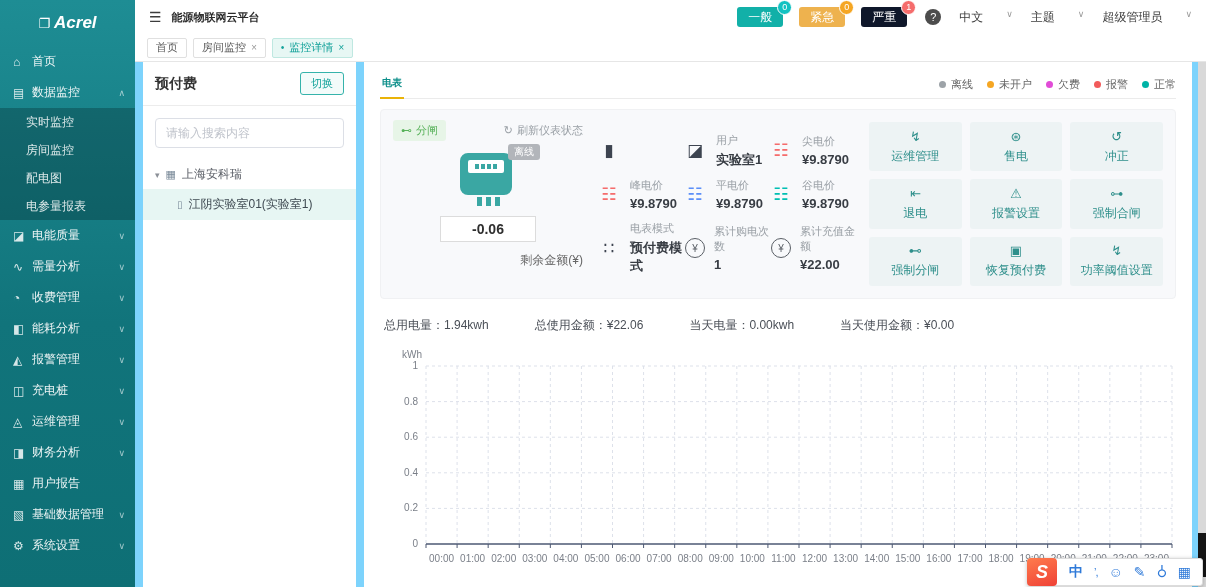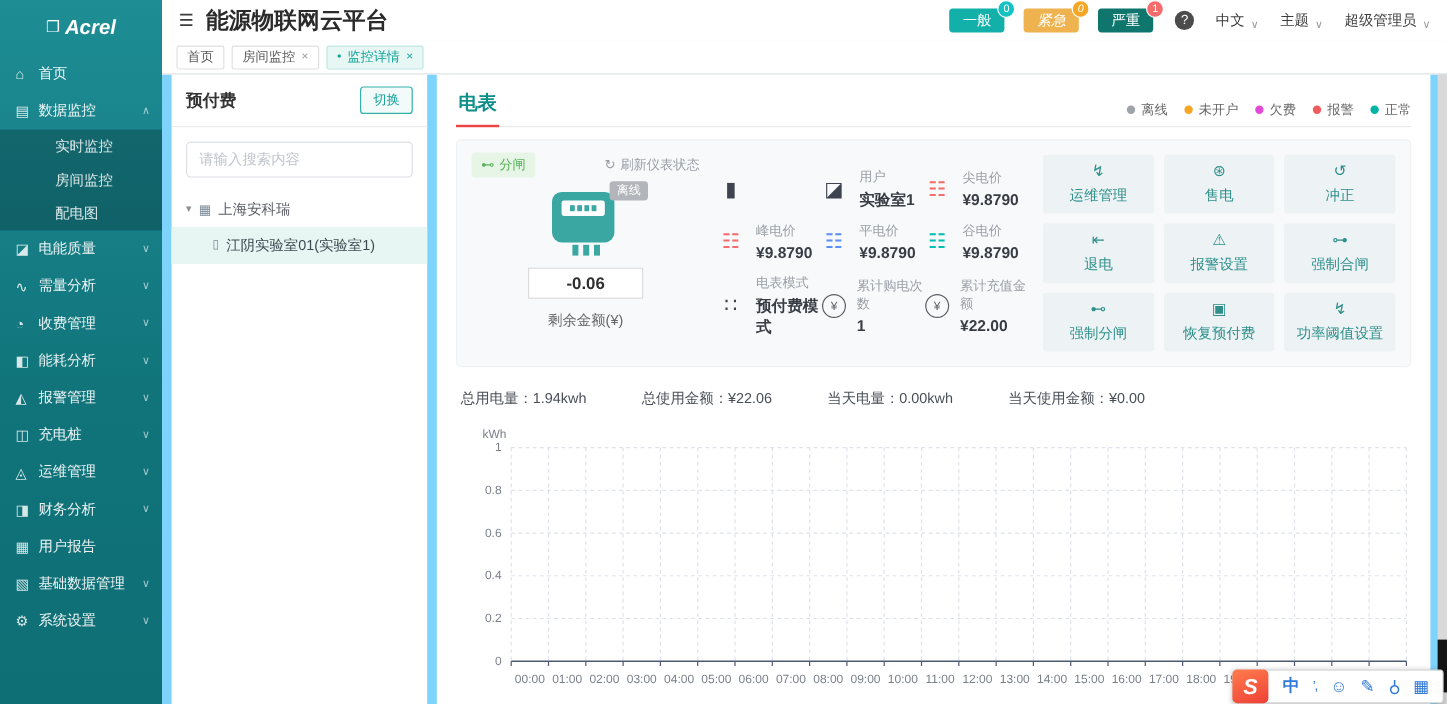--- a/index.html
+++ b/index.html
@@ -7,32 +7,32 @@
 
   
   .sidebar { position:absolute; left:0; top:0; width:135px; height:587px; background:linear-gradient(180deg,#1e8d94 0%,#11747b 55%,#0e6f75 100%); color:rgba(255,255,255,.92); z-index:5; }
   .logo { height:46px; display:flex; align-items:center; justify-content:center; gap:4px; font-weight:bold; font-style:italic; font-size:17px; color:#fff; }
   .logo-glyph { font-style:normal; font-size:13px; }
   .side-item { height:31px; display:flex; align-items:center; padding:0 10px 0 13px; cursor:pointer; font-size:12px; }
   .side-item .side-icon { width:19px; font-size:12px; opacity:.9; font-style:normal; }
   .side-item .side-label { flex:1; white-space:nowrap; overflow:hidden; }
   .side-item .side-chevron { font-size:9px; opacity:.65; }
   .side-sub { background:rgba(0,25,30,.28); }
-  .side-sub .side-item { height:28px; padding-left:46px; color:rgba(255,255,255,.85); }
+  .side-sub .side-item { height:28px; padding-left:26px; color:rgba(255,255,255,.85); }
 
   
   .header { position:absolute; left:135px; top:0; right:0; height:34px; background:#fff; display:flex; align-items:center; padding:0 14px; gap:10px; z-index:4; }
   .menu-toggle { font-size:14px; color:#3c3c3c; cursor:pointer; }
-  .page-title { font-size:19px; font-weight:bold; color:#2b2b2b; }
+  .page-title { font-size:11px; font-weight:bold; color:#2b2b2b; }
   .header-right { margin-left:auto; display:flex; align-items:center; gap:18px; }
   .alarm-group { display:flex; gap:16px;align-items:flex-end; }
   .alarm-btn { position:relative; min-width:46px; height:20px; border:none; border-radius:3px; color:#fff; font-size:12px; padding:0 9px; cursor:pointer; font-family:inherit; }
   .alarm-badge { position:absolute; top:-7px; right:-9px; min-width:15px; height:15px; border-radius:8px; border:1px solid #fff; color:#fff; font-size:9px; line-height:13px; text-align:center; padding:0 2px; }
   .help-circle { width:16px; height:16px; border-radius:50%; background:#4c4c4c; color:#fff; font-size:11px; display:flex; align-items:center; justify-content:center; cursor:pointer; }
-  .hdr-dd { display:flex; align-items:flex-end; gap:5px; color:#3c3c3c; cursor:pointer; }
+  .hdr-dd { display:flex; align-items:flex-start; gap:23px; color:#3c3c3c; cursor:pointer; }
   .hdr-dd .side-chevron { color:#999; font-size:9px; }
 
   
   .crumbbar { position:absolute; left:135px; top:34px; right:0; height:28px; background:#fff; border-bottom:1px solid #e6e6e6; display:flex; align-items:center; gap:6px; padding:0 12px; z-index:4; }
   .crumb-tab { display:flex; align-items:center; gap:5px; height:20px; padding:0 8px; border:1px solid #e0e0e0; border-radius:2px; background:#fff; color:#5a5a5a; font-size:11px; cursor:pointer; }
   .crumb-tab .tab-close { font-size:10px; color:#9a9a9a; }
   .crumb-tab.active { background:#e7f7f4; border-color:#bfe8e1; color:#13a29a; }
   .crumb-tab.active .tab-close, .crumb-tab.active .tab-dot { color:#13a29a; }
   .tab-dot { font-size:10px; }
 
@@ -46,39 +46,39 @@
   .tree-search { display:block; width:calc(100% - 24px); margin:12px; height:30px; border:1px solid #dcdfe6; border-radius:4px; padding:0 10px; font-size:12px; color:#333; font-family:inherit; }
   .tree-search::placeholder { color:#c0c4cc; }
   .tree-root { display:flex; align-items:center; gap:6px; padding:6px 12px; color:#5a5e66; cursor:pointer; }
   .tree-caret { font-size:9px; color:#8b9097; }
   .tree-org-icon { font-size:11px; color:#7a8a99; }
   .tree-node { display:flex; align-items:center; gap:6px; padding:7px 10px 7px 34px; background:#e7f6f3; color:#3f4a52; cursor:pointer; }
   .tree-node-icon { font-size:10px; color:#7a8a99; }
 
   .main-panel { position:absolute; left:229px; top:0; right:14px; bottom:0; background:#fff; padding:12px 16px; }
   .tabrow { display:flex; align-items:flex-end; border-bottom:1px solid #ebebeb; padding-bottom:0; }
-  .meter-tab { color:#0d8f8a; font-size:16px; font-weight:bold; padding:2px 2px 7px; border-bottom:2px solid #ef4444; margin-bottom:-1px; cursor:pointer; }
+  .meter-tab { color:#0d8f8a; font-size:10px; font-weight:bold; padding:2px 2px 7px; border-bottom:2px solid #eab308; margin-bottom:-1px; cursor:pointer; }
   .legend { margin-left:auto; display:flex; gap:14px; align-items:center; font-size:11px; color:#666; padding-bottom:6px; }
   .legend-item { display:flex; align-items:center; gap:5px; }
   .legend-dot { width:7px; height:7px; border-radius:50%; display:inline-block; }
 
   .meter-card { margin-top:10px; background:#f8f9fb; border:1px solid #f0f1f3; border-radius:4px; height:190px; display:flex; padding:10px 12px; }
   .card-left { width:190px; display:flex; flex-direction:column; border-right:0; }
   .cl-toprow { display:flex; align-items:center; justify-content:space-between; }
   .open-tag { display:flex; align-items:center; gap:4px; background:#e7f5e7; color:#58b25a; font-size:11px; border-radius:3px; padding:3px 8px; cursor:pointer; }
   .refresh-link { display:flex; align-items:center; gap:4px; color:#9aa0a6; font-size:11px; cursor:pointer; }
   .meter-wrap { position:relative; width:56px; margin:12px auto 0; }
   .meter-body { width:52px; height:42px; background:#3aa7a3; border-radius:8px; position:relative; }
   .meter-screen { position:absolute; left:8px; top:7px; width:36px; height:13px; background:#fff; border-radius:2px; display:flex; align-items:center; justify-content:center; gap:2px; }
   .meter-screen i { width:4px; height:5px; background:#3aa7a3; display:block; }
   .meter-legs { display:flex; gap:4px; justify-content:center; margin-top:2px; }
   .meter-legs i { width:5px; height:9px; background:#3aa7a3; display:block; }
   .offline-badge { position:absolute; top:-9px; right:-24px; background:#b2b5ba; color:#fff; font-size:10px; padding:1px 6px; border-radius:3px; }
   .balance-box { width:96px; margin:10px auto 0; background:#fff; border:1px solid #dcdcdc; text-align:center; font-size:14px; font-weight:bold; color:#2f2f2f; padding:4px 0; }
-  .balance-label { text-align:center; color:#666; margin-top:10px; font-size:12px; }
+  .balance-label { text-align:right; color:#666; margin-top:10px; font-size:12px; }
 
   .card-mid { flex:1; display:grid; grid-template-columns:repeat(3,1fr); padding:8px 6px 8px 14px; }
   .info-item { display:flex; gap:9px; align-items:center; }
   .info-icon { width:24px; font-size:17px; text-align:center; font-style:normal; flex:none; }
   .info-icon.ring { width:20px; height:20px; border:1px solid #8d9299; border-radius:50%; font-size:10px; display:flex; align-items:center; justify-content:center; margin-left:2px; }
   .info-label { color:#9aa0a6; font-size:11px; }
   .info-value { color:#383d44; font-size:13px; font-weight:600; margin-top:3px; }
 
   .card-right { width:302px; display:grid; grid-template-columns:repeat(3,1fr); gap:8px; padding:2px 0 2px 8px; }
   .action-btn { background:#edf3f4; border:none; border-radius:3px; color:#2e8f8b; font-size:12px; display:flex; flex-direction:column; align-items:center; justify-content:center; gap:4px; cursor:pointer; font-family:inherit; padding:4px 2px; }
@@ -121,20 +121,23 @@
       <div class="side-sub">
         <div class="side-item">
           <span class="side-label">实时监控</span>
         </div>
         <div class="side-item">
           <span class="side-label">房间监控</span>
         </div>
         <div class="side-item">
           <span class="side-label">配电图</span>
         </div>
+        <div class="side-item">
+          <span class="side-label">电参量报表</span>
+        </div>
       </div>
       <div class="side-item">
         <i class="side-icon">◪</i>
         <span class="side-label">电能质量</span>
         <i class="side-chevron">∨</i>
       </div>
       <div class="side-item">
         <i class="side-icon">∿</i>
         <span class="side-label">需量分析</span>
         <i class="side-chevron">∨</i>
@@ -185,22 +188,22 @@
       </div>
     </nav>
 </aside>
 
 <header class="header">
   <span class="menu-toggle">☰</span>
   <span class="page-title">能源物联网云平台</span>
   <div class="header-right">
     <div class="alarm-group">
         <button class="alarm-btn" style="background: rgb(18, 176, 168);">一般<span class="alarm-badge" style="background: rgb(19, 194, 194);">0</span></button>
-        <button class="alarm-btn" style="background: rgb(238, 178, 78); font-style: italic;">紧急<span class="alarm-badge" style="background: rgb(245, 166, 35);">0</span></button>
-        <button class="alarm-btn" style="background: #0f766e;">严重<span class="alarm-badge" style="background: rgb(245, 108, 108);">1</span></button>
+        <button class="alarm-btn" style="background: rgb(238, 178, 78);">紧急<span class="alarm-badge" style="background: rgb(245, 166, 35);">0</span></button>
+        <button class="alarm-btn" style="background: #0f172a;">严重<span class="alarm-badge" style="background: rgb(245, 108, 108);">1</span></button>
       </div>
     <span class="help-circle">?</span>
     <span class="hdr-dd">
       <span>中文</span>
       <i class="side-chevron">∨</i>
     </span>
     <span class="hdr-dd">
       <span>主题</span>
       <i class="side-chevron">∨</i>
     </span>

